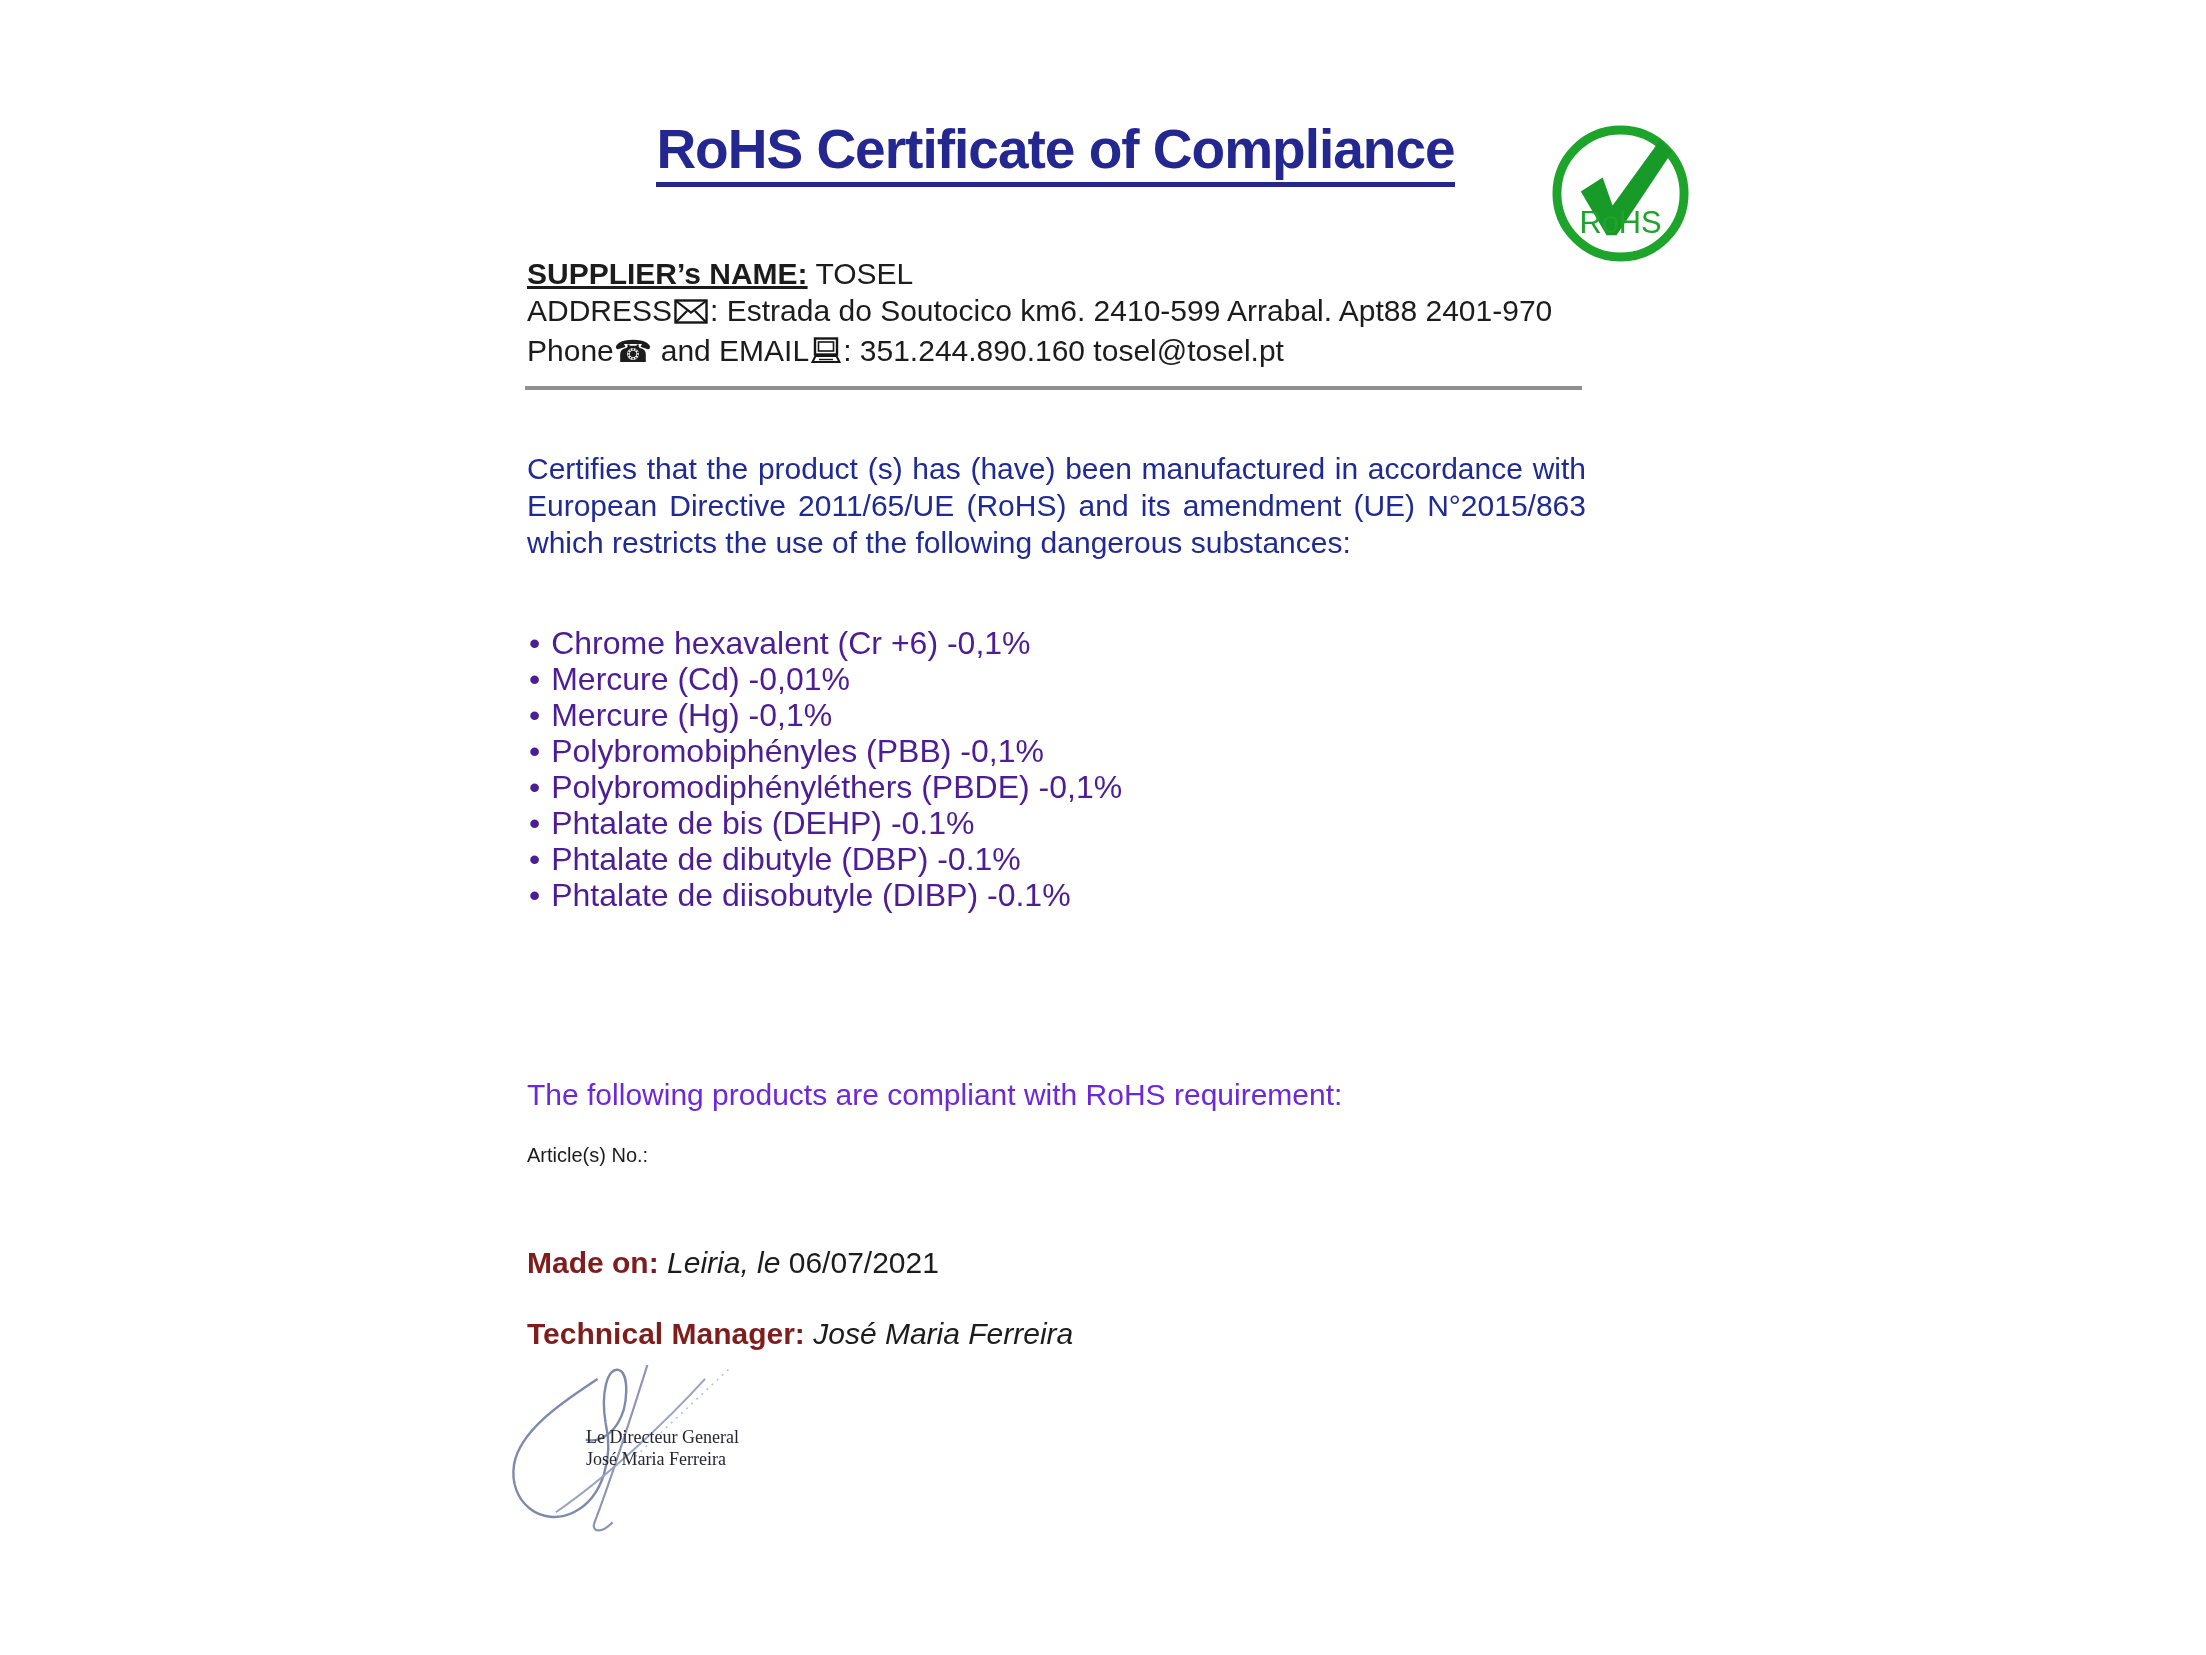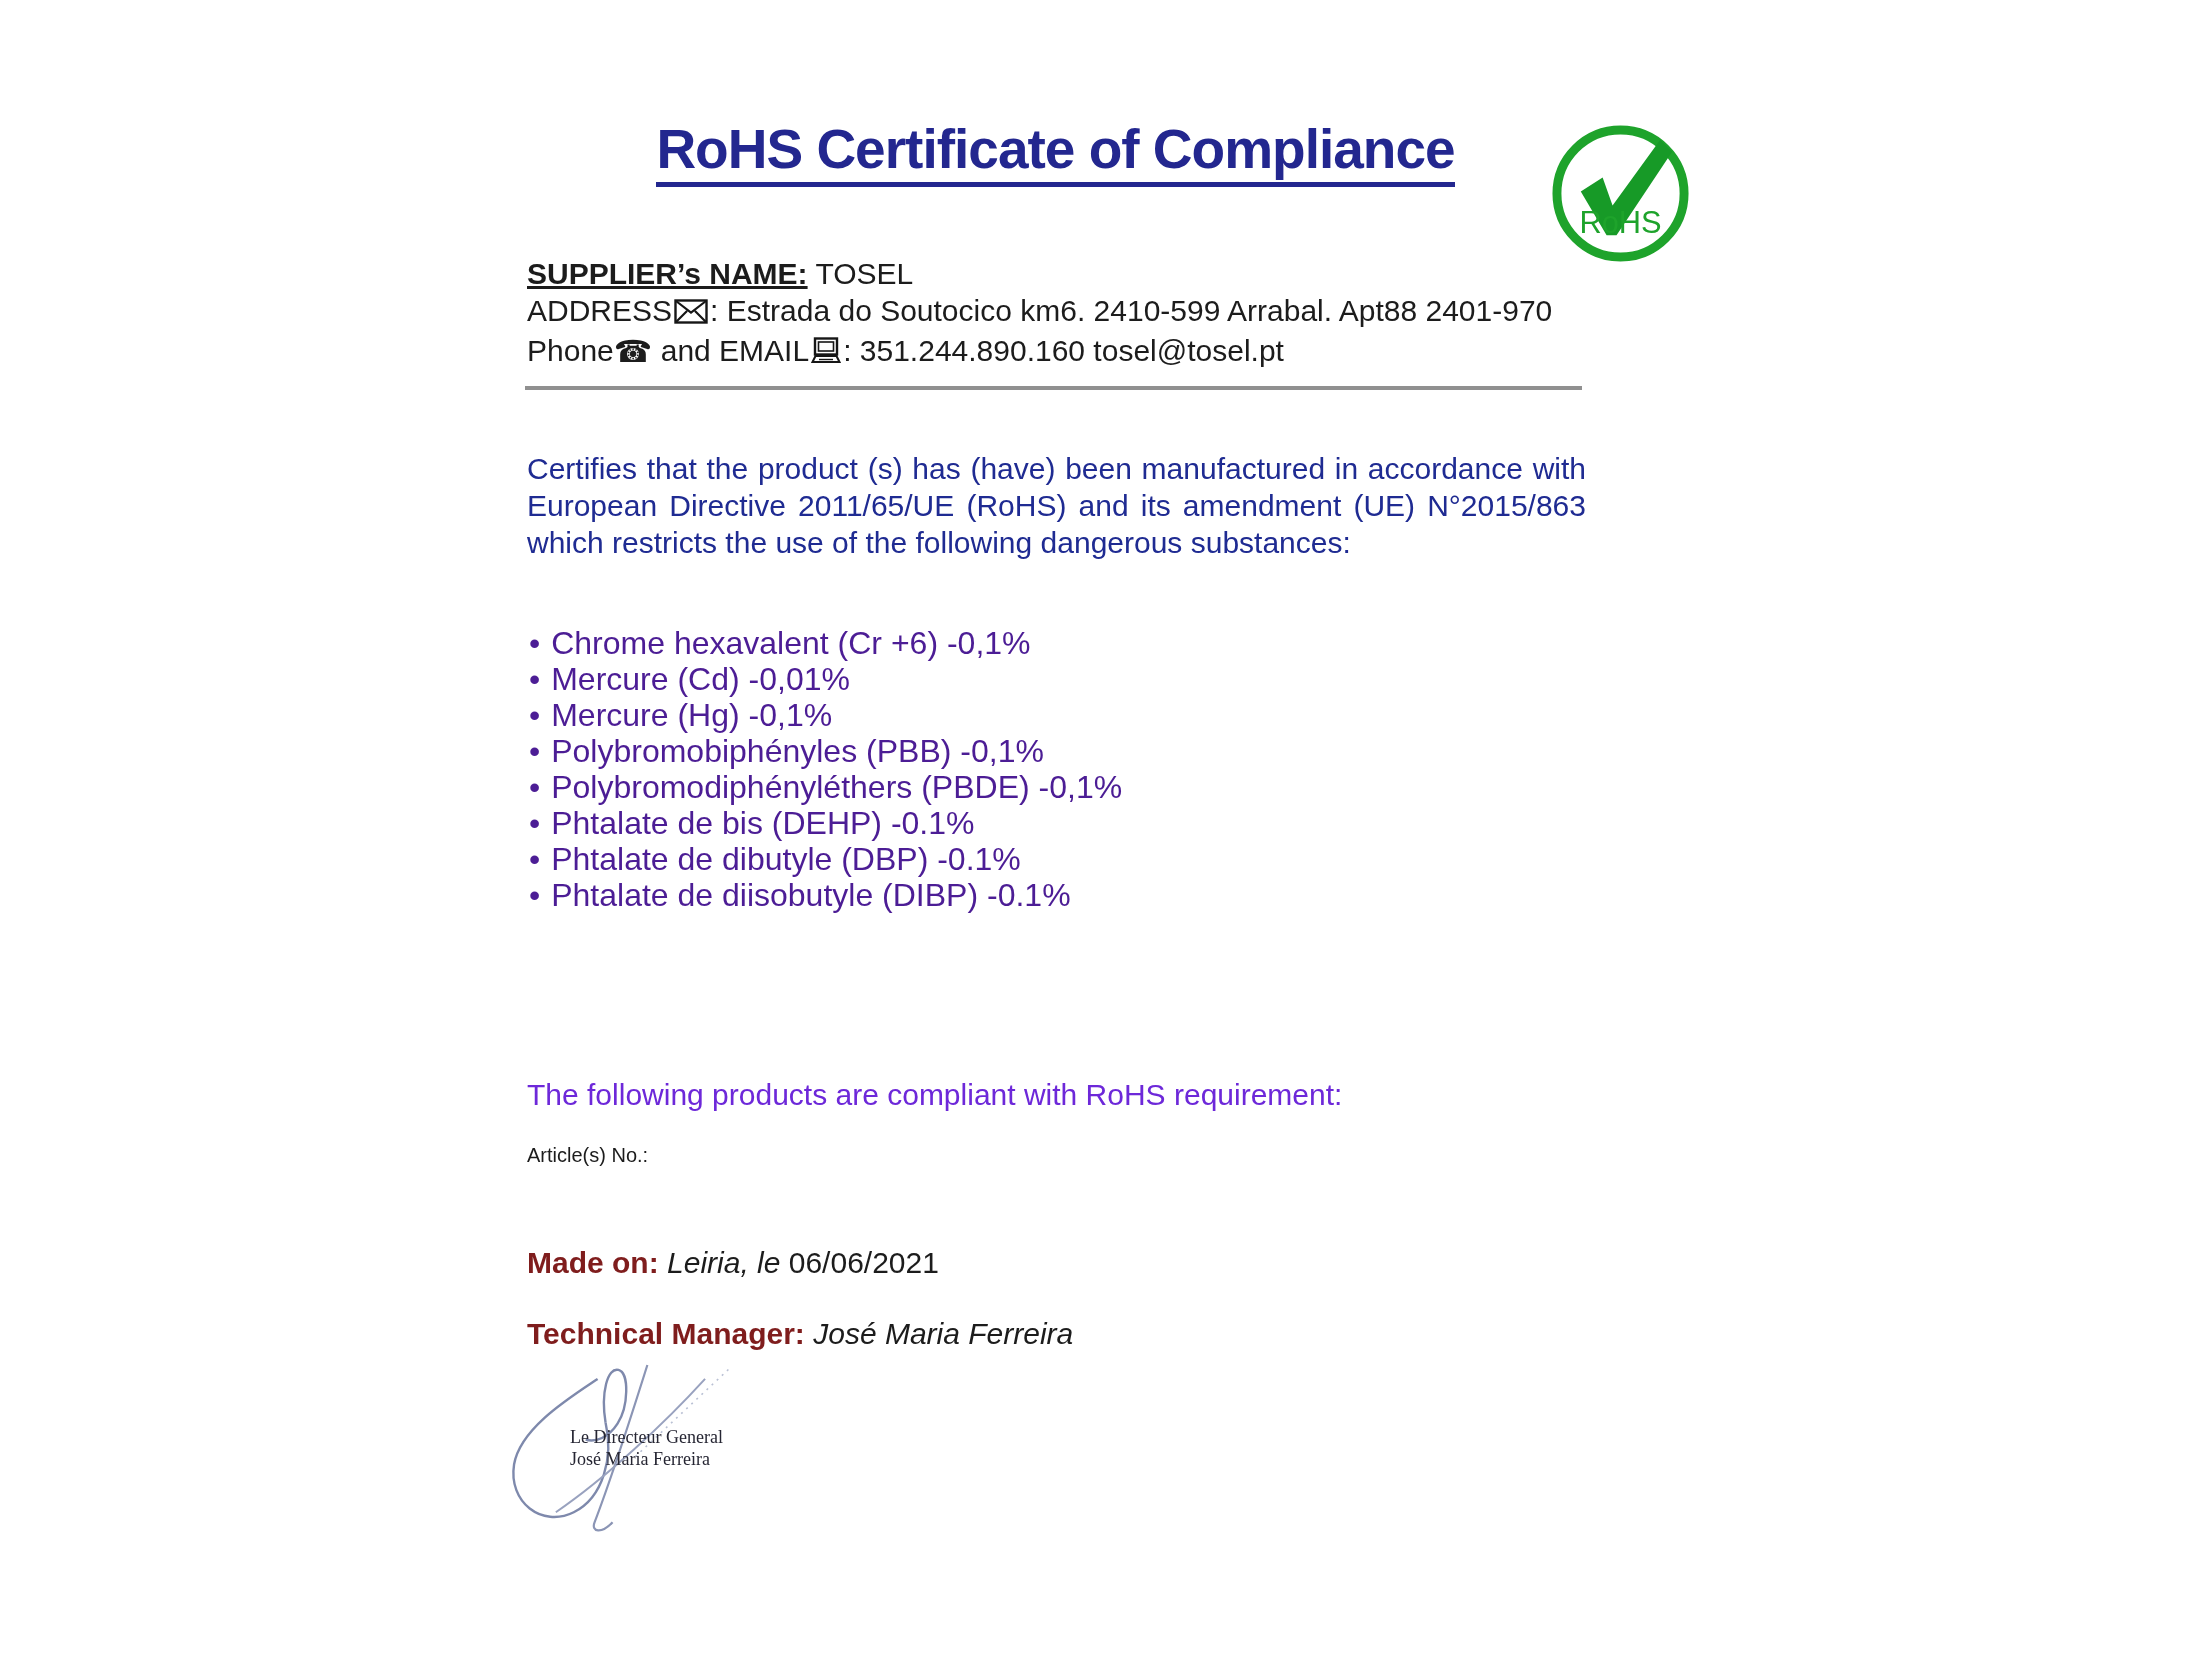--- a/index.html
+++ b/index.html
@@ -69,21 +69,21 @@
   }
   .manager-line {
     position:absolute; left:527px; top:1317px;
     font-size:30px; white-space:nowrap;
   }
   .navy-bold { color:#7f1d1d; font-weight:bold; }
   .italic-val { font-style:italic; color:#1c1c1c; }
   
   .signature-svg { position:absolute; left:498px; top:1361px; width:249px; height:194px; }
   .stamp-text {
-    position:absolute; left:570px; top:1426px;
+    position:absolute; left:586px; top:1426px;
     font-family:"Liberation Serif", serif;
     font-size:18px; line-height:22px; color:#262633;
     white-space:nowrap;
   }
 </style>
 </head>
 <body>
 
 <div class="page">
 
@@ -130,21 +130,21 @@
       <li>Phtalate de bis (DEHP) -0.1%</li>
       <li>Phtalate de dibutyle (DBP) -0.1%</li>
       <li>Phtalate de diisobutyle (DIBP) -0.1%</li>
     </ul>
 
   <div class="compliance-line">The following products are compliant with RoHS requirement:</div>
 
   <div class="articles-line">Article(s) No.:</div>
 
   <div class="made-on-line">
-    <span class="navy-bold">Made on:</span><span class="italic-val"> Leiria, le </span><span>06/06/2021</span>
+    <span class="navy-bold">Made on:</span><span class="italic-val"> Leiria, le </span><span>06/07/2021</span>
   </div>
 
   <div class="manager-line">
     <span class="navy-bold">Technical Manager:</span><span class="italic-val"> José Maria Ferreira</span>
   </div>
 
   <svg class="signature-svg" viewBox="0 0 250 195">
     <path d="M100 18 C70 38 22 68 16 104 C10 142 44 168 76 152 C106 137 116 96 108 62" fill="none" stroke="#7e89ac" stroke-width="2.4"></path>
     <path d="M108 62 C103 32 110 6 121 9 C132 12 131 46 120 63 C111 77 98 82 88 79" fill="none" stroke="#7e89ac" stroke-width="2.4"></path>
     <path d="M150 4 C133 58 113 120 97 162 C93 172 104 174 115 162" fill="none" stroke="#8b95b5" stroke-width="2.2"></path>

